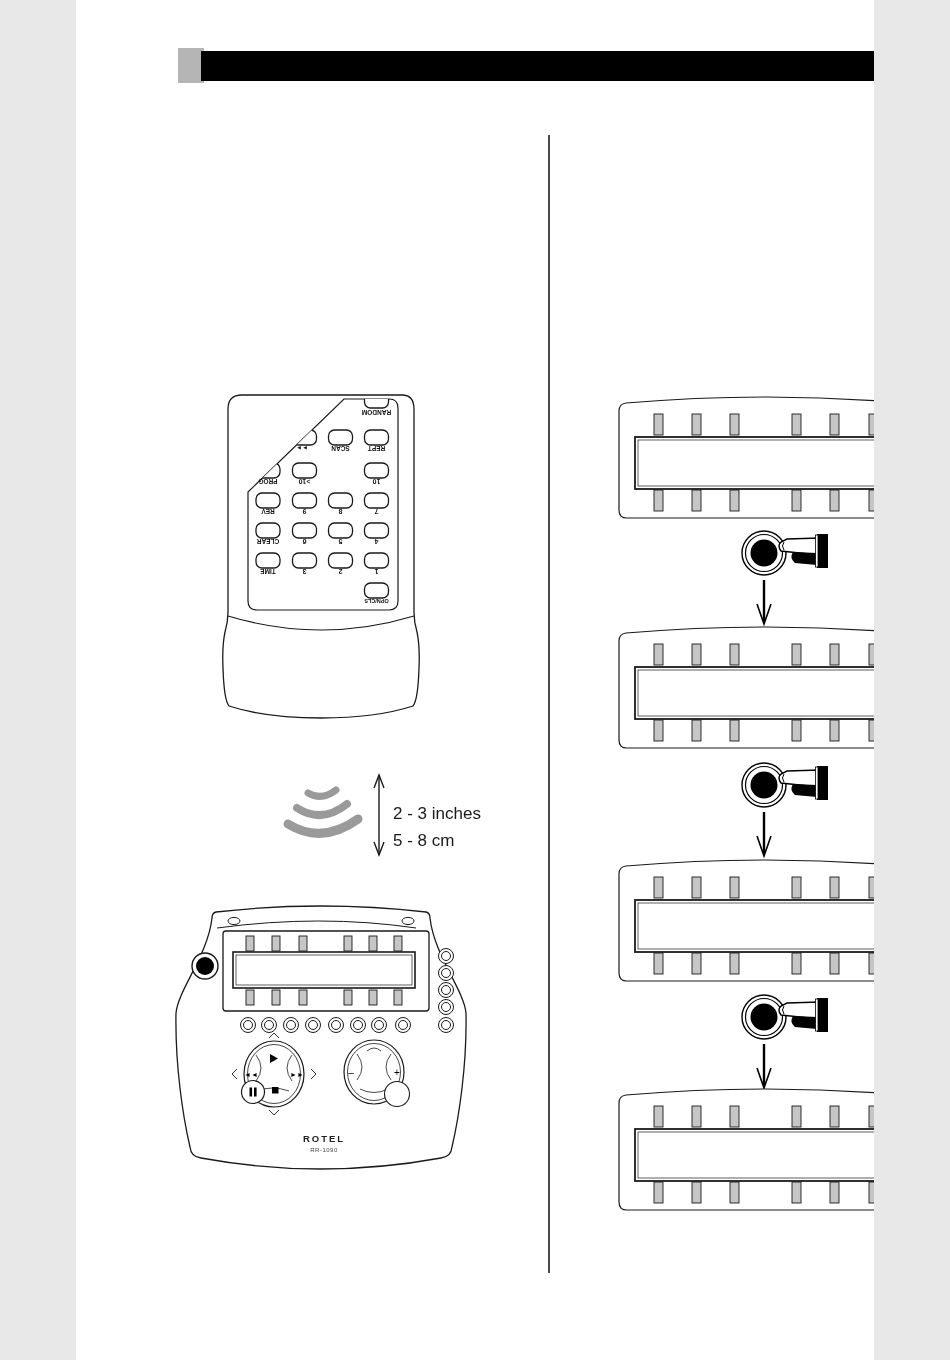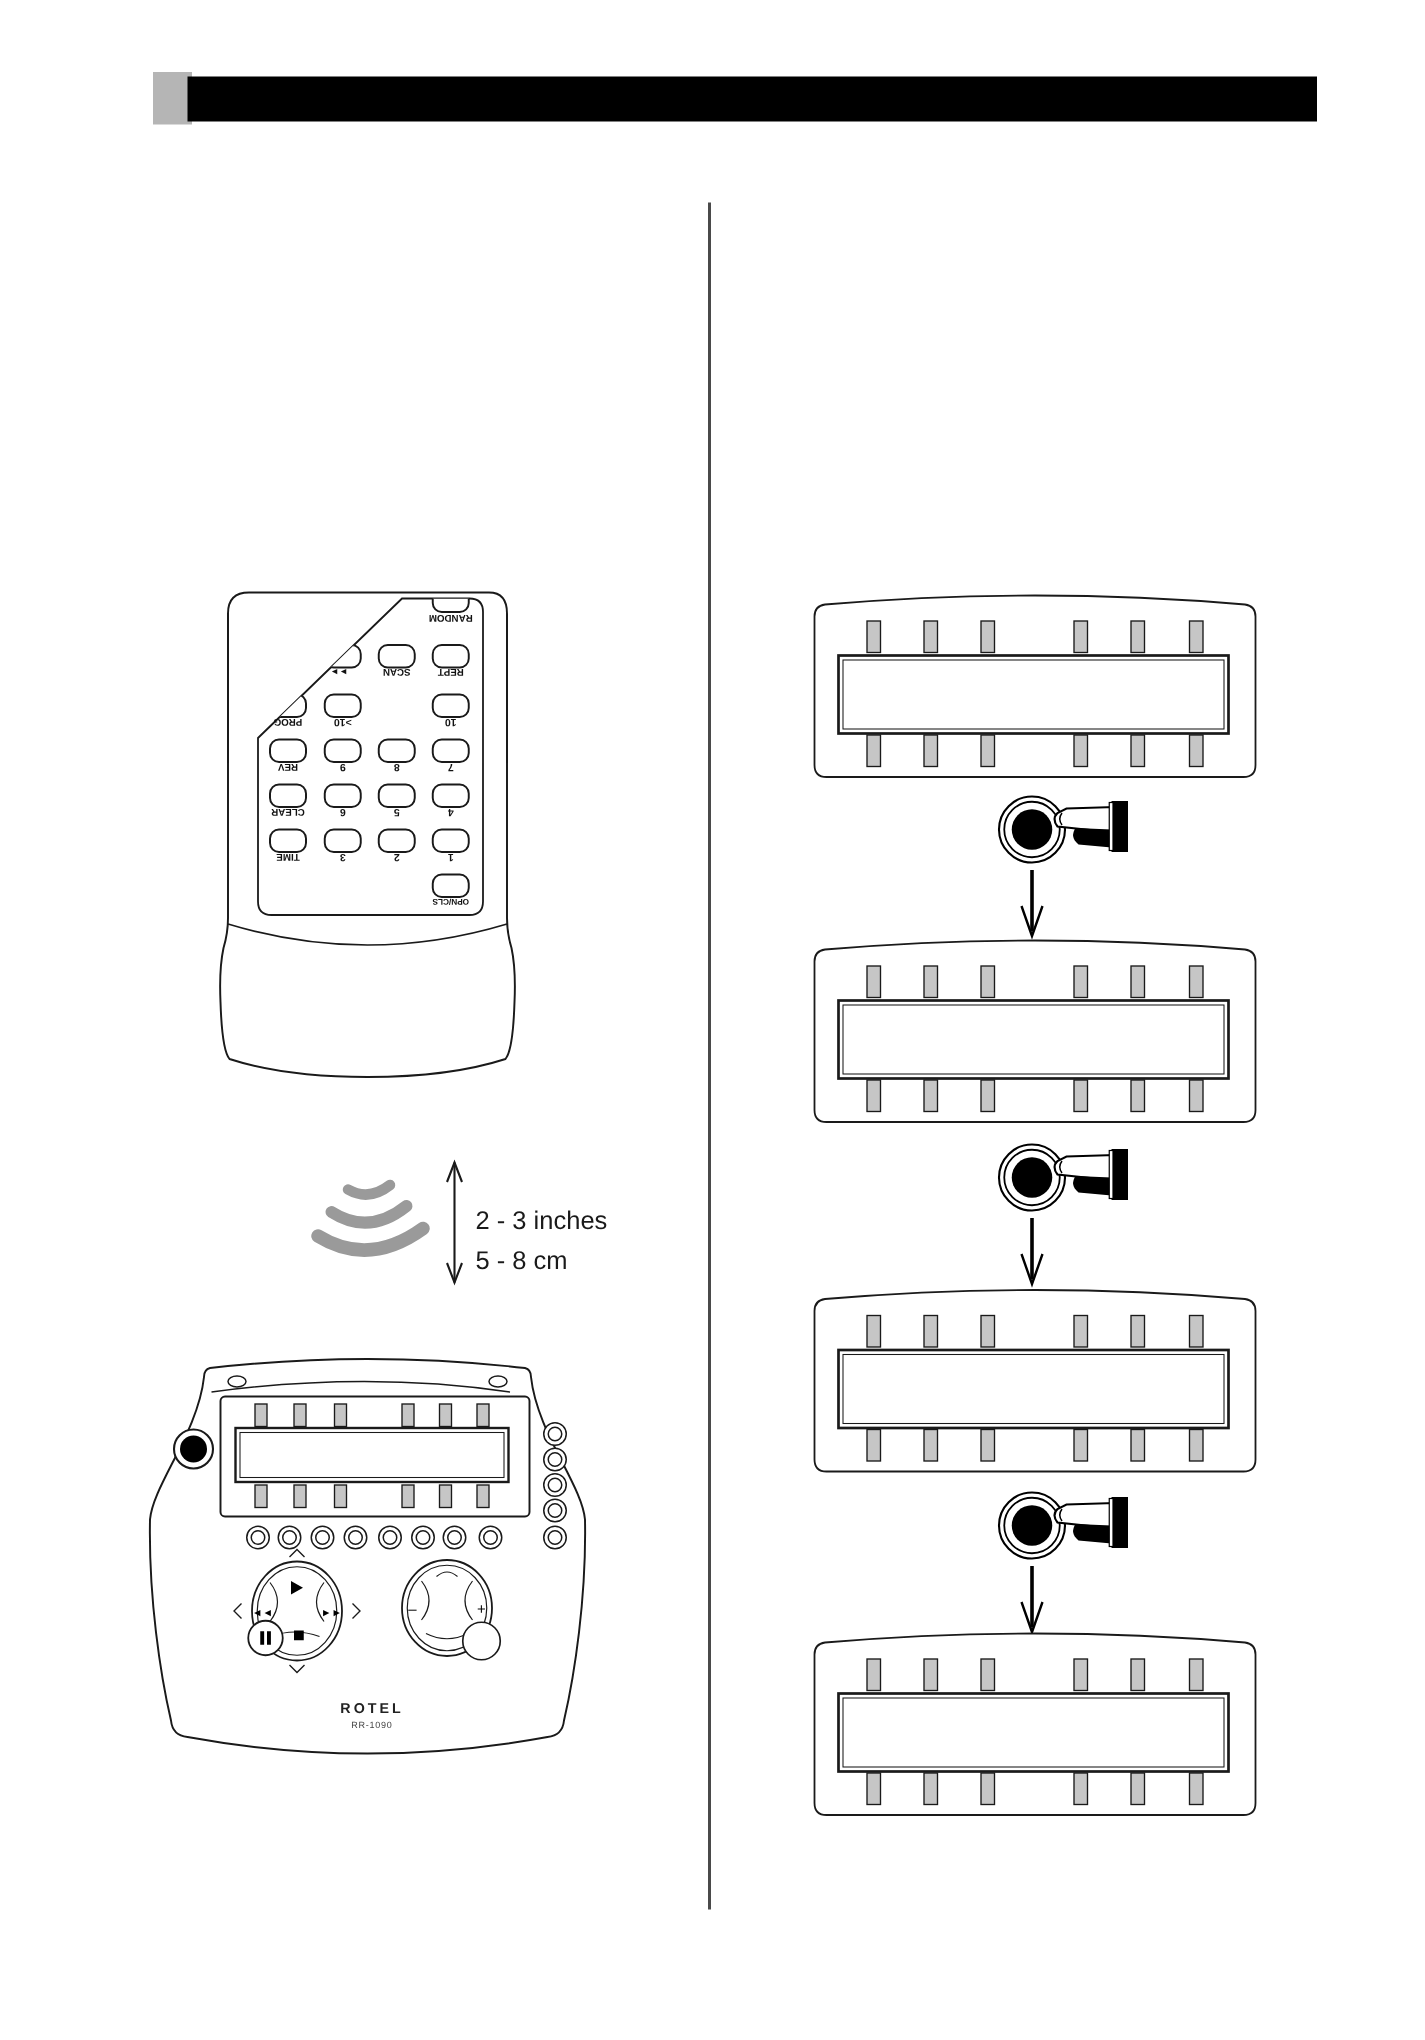--- a/index.html
+++ b/index.html
@@ -1,16 +1,16 @@
 <!DOCTYPE html>
 <html><head>
 <meta charset="utf-8">
 <style>
   html,body{margin:0;padding:0;background:#e8e8e8;}
-  .page{position:relative;width:950px;height:1360px;background:#ffffff;margin:0 auto;
+  .page{position:relative;width:798px;height:1360px;background:#ffffff;margin:0 auto;
         font-family:"Liberation Sans", sans-serif;overflow:hidden;}
   .abs{position:absolute;}
   .hdr-tab{left:102px;top:48px;width:26px;height:35px;background:#b5b5b5;}
   .hdr-bar{left:125px;top:51px;width:753px;height:30px;background:#000000;}
   .divider{left:472px;top:135px;width:2px;height:1138px;background:#4a4a4a;}
   svg text{font-family:"Liberation Sans", sans-serif;}
   .rc-label{font-weight:bold;fill:#111;}
   .dist-text{font-size:17px;fill:#1a1a1a;}
   .logo-text{font-weight:bold;letter-spacing:2px;fill:#222;}
   .model-text{fill:#444;letter-spacing:0.5px;}

